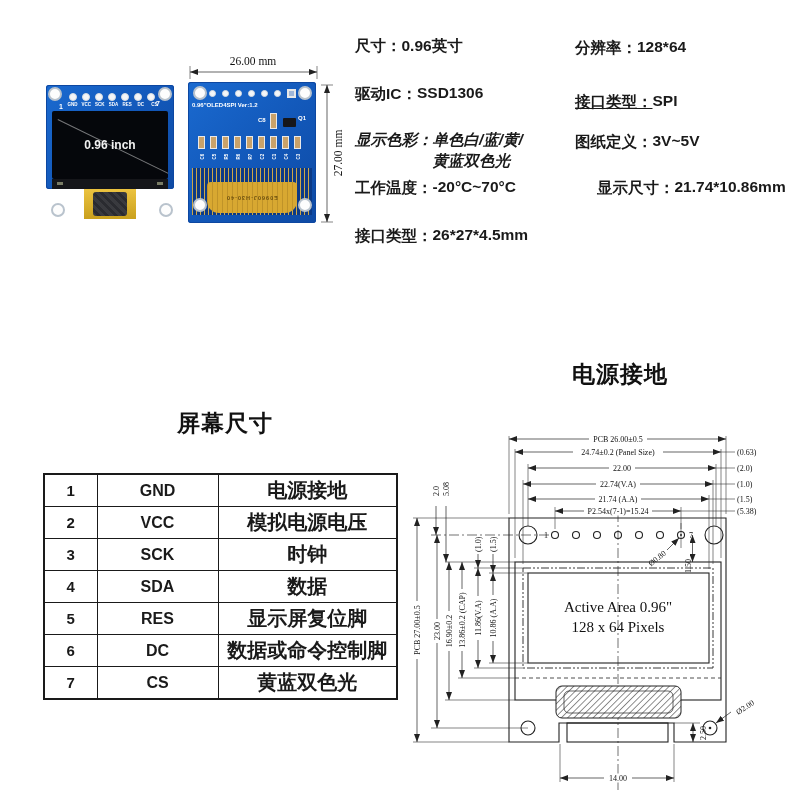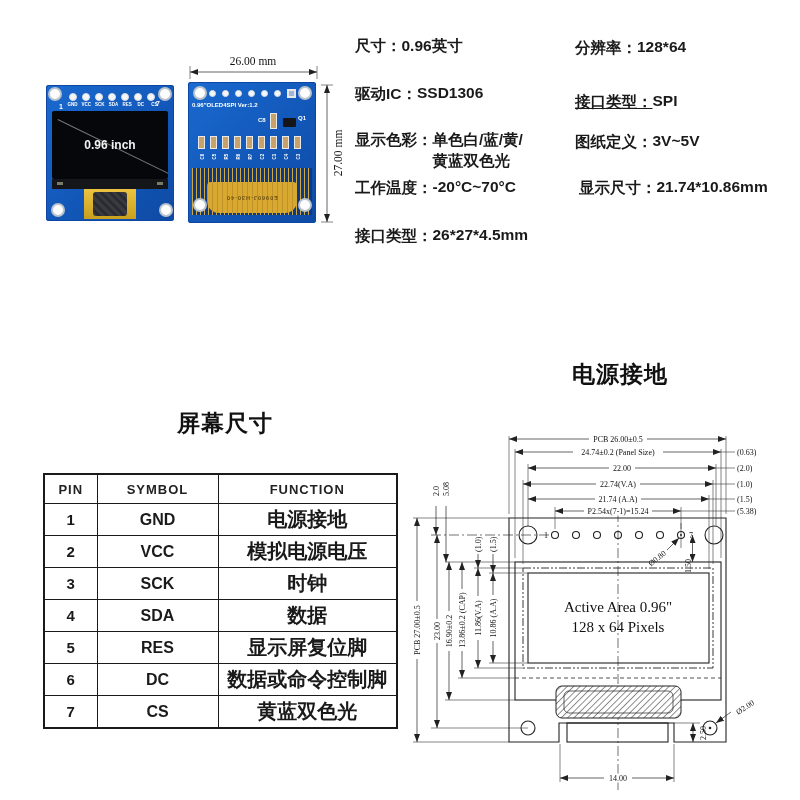--- a/index.html
+++ b/index.html
@@ -55,21 +55,21 @@
   .vad{stroke:#222;stroke-width:.9;fill:none;stroke-dasharray:8 2 2 2 2 2;}
   .dsh{stroke:#222;stroke-width:.8;fill:none;stroke-dasharray:4 3;}
   .dt{font-family:"Liberation Serif",serif;font-size:8px;fill:#111;}
   .aat{font-family:"Liberation Serif",serif;font-size:15px;fill:#111;}
   .bgr{fill:#fff;}
   .dimtxt{font-family:"Liberation Serif",serif;font-size:11.5px;fill:#111;}
 </style>
 </head>
 <body>
 
-<div class="module" style="left:46px;top:85px;width:128px;height:136px;">
+<div class="module" style="left:46px;top:85px;width:128px;height:104px;">
   <div class="pinhole" style="left:23px;top:8px;"></div>
   <div class="pinhole" style="left:36px;top:8px;"></div>
   <div class="pinhole" style="left:49px;top:8px;"></div>
   <div class="pinhole" style="left:62px;top:8px;"></div>
   <div class="pinhole" style="left:75px;top:8px;"></div>
   <div class="pinhole" style="left:88px;top:8px;"></div>
   <div class="pinhole" style="left:101px;top:8px;"></div>
   <div class="hole" style="left:2px;top:2px;"></div>
   <div class="hole" style="left:112px;top:2px;"></div>
   <div class="hole" style="left:5px;top:118px;"></div>
@@ -153,44 +153,39 @@
   <path class="xl" d="M10,18 V31 M137,18 V31"></path>
   <path class="dm" d="M147,37 V174" marker-start="url(#ar0)" marker-end="url(#ar0)"></path>
   <path class="xl" d="M141,37 H153 M141,174 H153"></path>
   <g transform="translate(158,105) rotate(-90)">
     <text class="dimtxt" text-anchor="middle" y="4">27.00 mm</text>
   </g>
 </svg>
 
 <div class="spec" style="left:355px;top:36px;"><span class="lbl">尺寸：</span><span class="val">0.96英寸</span></div>
 <div class="spec" style="left:355px;top:84px;"><span class="lbl">驱动IC：</span><span class="val">SSD1306</span></div>
-<div class="spec" style="left:355px;top:130px;"><span class="lbl">显示色彩：</span><span class="val">单色白/蓝/黄/
+<div class="spec" style="left:355px;top:130px;font-style:italic;"><span class="lbl">显示色彩：</span><span class="val">单色白/蓝/黄/
 黄蓝双色光</span></div>
 <div class="spec" style="left:355px;top:178px;"><span class="lbl">工作温度：</span><span class="val">-20°C~70°C</span></div>
 <div class="spec" style="left:355px;top:226px;"><span class="lbl">接口类型：</span><span class="val">26*27*4.5mm</span></div>
 <div class="spec" style="left:575px;top:38px;"><span class="lbl">分辨率：</span><span class="val">128*64</span></div>
 <div class="spec" style="left:575px;top:92px;text-decoration:underline;"><span class="lbl">接口类型：</span><span class="val">SPI</span></div>
 <div class="spec" style="left:575px;top:132px;"><span class="lbl">图纸定义：</span><span class="val">3V~5V</span></div>
-<div class="spec" style="left:579px;top:178px;"><span class="lbl">显示尺寸：</span><span class="val">21.74*10.86mm</span></div>
+<div class="spec" style="left:597px;top:178px;"><span class="lbl">显示尺寸：</span><span class="val">21.74*10.86mm</span></div>
 
 <div class="sec-title" style="left:177px;top:408px;">屏幕尺寸</div>
 <div class="sec-title" style="left:572px;top:359px;">电源接地</div>
 
 <table class="pins">
   <colgroup>
       <col style="width:53px">
       <col style="width:121px">
       <col style="width:179px">
     </colgroup>
   <tbody>
-      <tr>
-    <th>PIN</th>
-    <th>SYMBOL</th>
-    <th>FUNCTION</th>
-  </tr>
   <tr>
         <td class="c-pin">1</td>
         <td class="c-sym">GND</td>
         <td class="c-fun">电源接地</td>
       </tr>
   <tr>
         <td class="c-pin">2</td>
         <td class="c-sym">VCC</td>
         <td class="c-fun">模拟电源电压</td>
       </tr>

